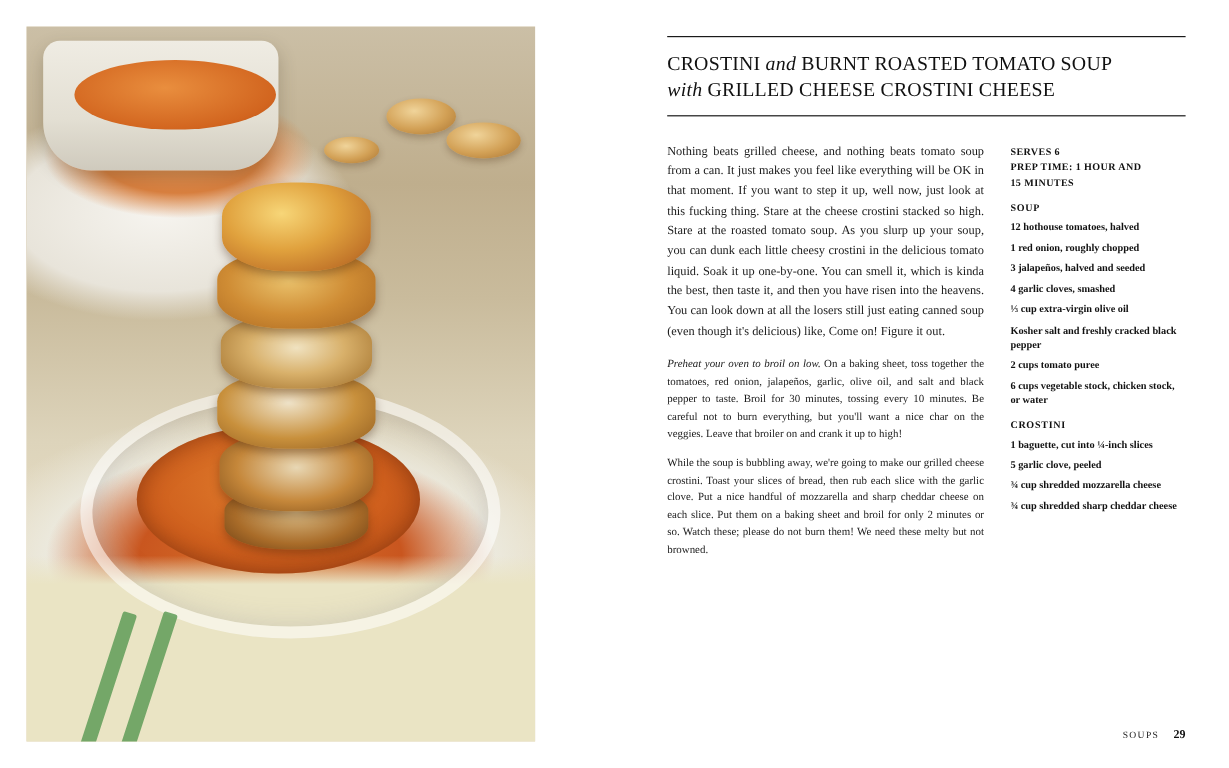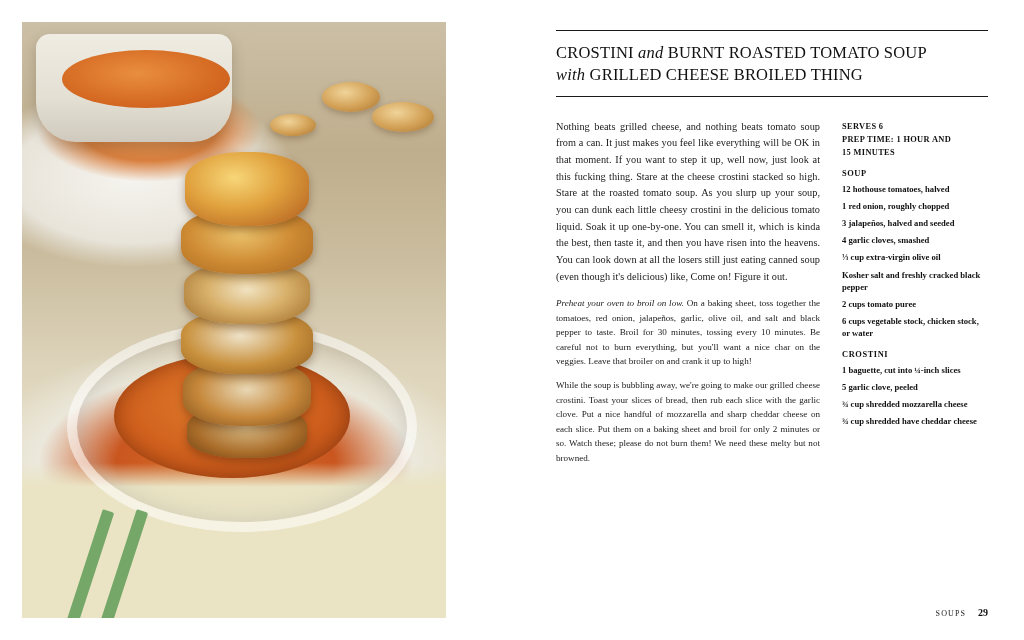--- a/index.html
+++ b/index.html
@@ -263,21 +263,21 @@
 
   <div class="text-page">
 
     <div class="title-rule"></div>
 
     <div class="recipe-title">
       <span class="line">
         <span class="sc">CROSTINI </span><span class="ital">and</span><span class="sc"> BURNT ROASTED TOMATO SOUP</span>
       </span>
       <span class="line">
-        <span class="ital">with</span><span class="sc"> GRILLED CHEESE BROILED THING</span>
+        <span class="ital">with</span><span class="sc"> GRILLED CHEESE CROSTINI CHEESE</span>
       </span>
     </div>
 
     <div class="title-rule bottom"></div>
 
     <div class="columns">
 
       <div class="col-body">
         <p class="intro">Nothing beats grilled cheese, and nothing beats tomato soup from a can. It just makes you feel like everything will be OK in that moment. If you want to step it up, well now, just look at this fucking thing. Stare at the cheese crostini stacked so high. Stare at the roasted tomato soup. As you slurp up your soup, you can dunk each little cheesy crostini in the delicious tomato liquid. Soak it up one-by-one. You can smell it, which is kinda the best, then taste it, and then you have risen into the heavens. You can look down at all the losers still just eating canned soup (even though it's delicious) like, Come on! Figure it out.</p>
 
@@ -305,21 +305,21 @@
           <li>Kosher salt and freshly cracked black pepper</li>
           <li>2 cups tomato puree</li>
           <li>6 cups vegetable stock, chicken stock, or water</li>
         </ul>
 
         <div class="ing-head">CROSTINI</div>
         <ul class="ing-list">
           <li>1 baguette, cut into ¼-inch slices</li>
           <li>5 garlic clove, peeled</li>
           <li>¾ cup shredded mozzarella cheese</li>
-          <li>¾ cup shredded have cheddar cheese</li>
+          <li>¾ cup shredded sharp cheddar cheese</li>
         </ul>
       </div>
 
     </div>
   </div>
 
   <div class="footer">
     <span class="footer-label">SOUPS</span>
     <span class="footer-page">29</span>
   </div>

